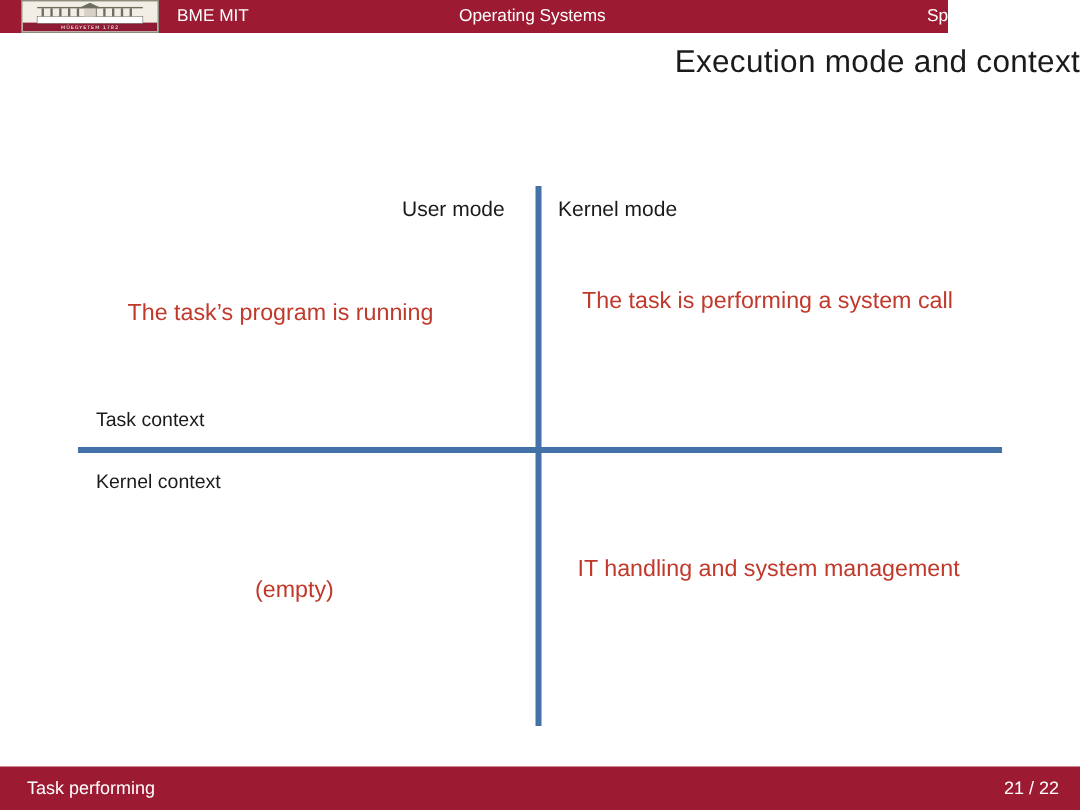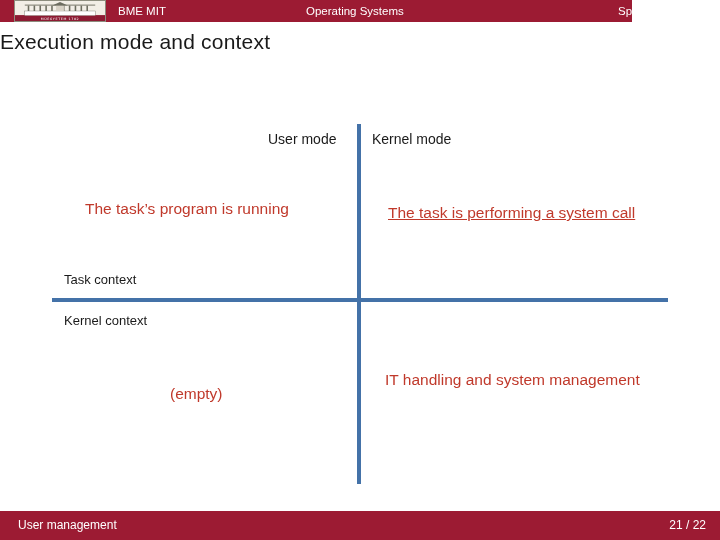--- a/index.html
+++ b/index.html
@@ -49,21 +49,21 @@
   }
   .tb-left  { left: 118px; }
   .tb-mid   { left: 306px; }
   .tb-right { left: 618px; text-align: right; }
 
   
   .slide-title {
     position: absolute;
     left: 0; top: 30px;
     width: 720px;
-    text-align: left;
+    text-align: right;
     font-size: 21px;
     color: #1a1a1a;
     letter-spacing: 0.2px;
   }
 
   
   .vline {
     position: absolute;
     left: 357px;
     top: 124px;
@@ -89,21 +89,21 @@
   .col-head-user   { left: 268px; top: 131px; }
   .col-head-kernel { left: 372px; top: 131px; }
 
   .red-text {
     position: absolute;
     font-size: 15.5px;
     color: #c0392b;
     white-space: nowrap;
   }
   .cell-tl { left: 85px;  top: 200px; }
-  .cell-tr { left: 388px; top: 204px; text-decoration: underline; }
+  .cell-tr { left: 388px; top: 192px; }
   .cell-bl { left: 170px; top: 385px; }
   .cell-br { left: 385px; top: 371px; }
 
   .row-label {
     position: absolute;
     font-size: 13px;
     color: #1a1a1a;
     white-space: nowrap;
   }
   .row-task   { left: 64px; top: 272px; }
@@ -171,15 +171,15 @@
 <div class="red-text cell-tl">The task’s program is running</div>
 <div class="red-text cell-tr">The task is performing a system call</div>
 
 <div class="row-label row-task">Task context</div>
 <div class="row-label row-kernel">Kernel context</div>
 
 <div class="red-text cell-bl">(empty)</div>
 <div class="red-text cell-br">IT handling and system management</div>
 
 <div class="bottombar">
-  <div class="bb-text bb-left">User management</div>
+  <div class="bb-text bb-left">Task performing</div>
   <div class="bb-text bb-right">21 / 22</div>
 </div>
 
 </body></html>

